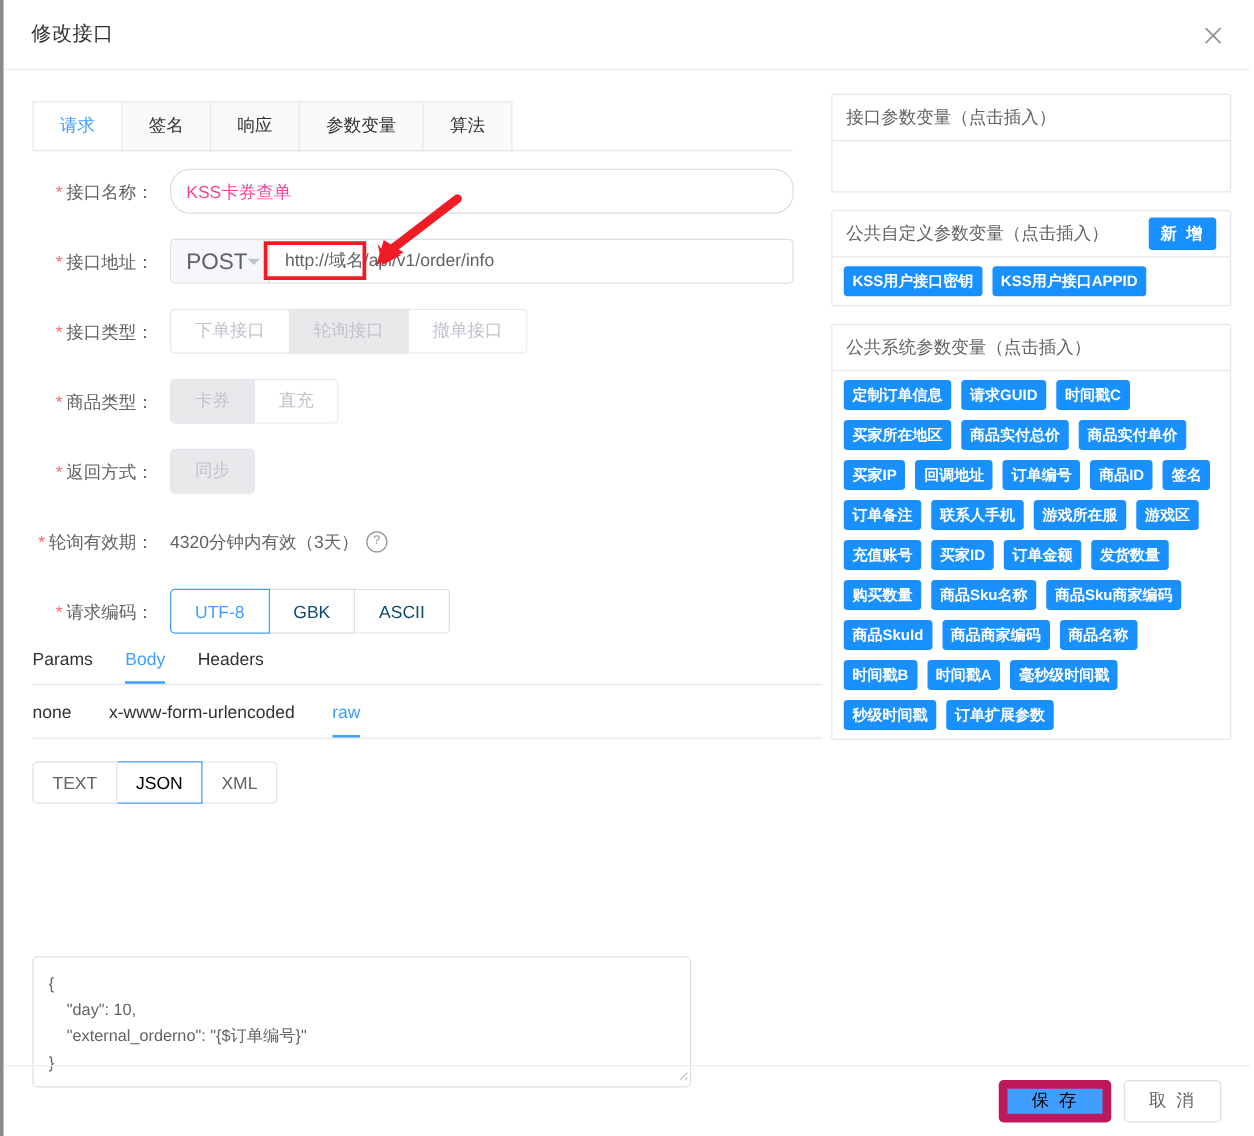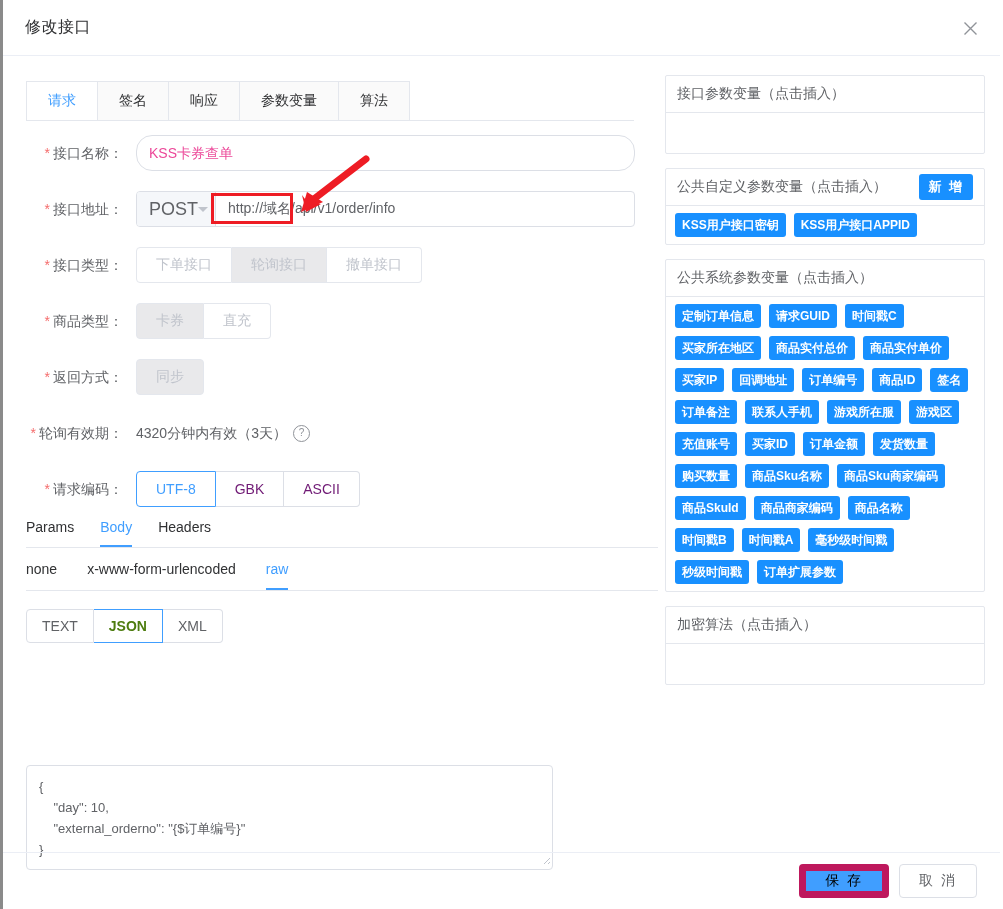--- a/index.html
+++ b/index.html
@@ -53,21 +53,21 @@
   
   .urlgroup{display:flex;width:499px;height:36px;border:1px solid #dcdfe6;border-radius:4px;overflow:hidden;box-sizing:border-box;background:#fff;}
   .method{width:79px;background:#f5f7fa;border-right:1px solid #dcdfe6;display:flex;align-items:center;
     justify-content:space-between;padding:0 9px 0 12px;box-sizing:border-box;color:#606266;font-size:18px;cursor:pointer;}
   .caret{width:0;height:0;border-left:5px solid transparent;border-right:5px solid transparent;border-top:5px solid #c0c4cc;}
   .urlval{flex:1;display:flex;align-items:center;padding-left:12px;color:#606266;font-size:14px;cursor:text;}
 
   
   .seg{display:flex;}
   .segbtn{height:36px;padding:0 19px;box-sizing:border-box;display:flex;align-items:center;justify-content:center;
-    border:1px solid #dcdfe6;border-left:none;font-size:14px;background:#fff;color:#701a75;cursor:pointer;}
+    border:1px solid #dcdfe6;border-left:none;font-size:14px;background:#fff;color:#0c4a6e;cursor:pointer;}
   .segbtn:first-child{border-left:1px solid #dcdfe6;border-radius:4px 0 0 4px;}
   .segbtn:last-child{border-radius:0 4px 4px 0;}
   .segbtn.only{border-left:1px solid #dcdfe6;border-radius:4px;}
   .segbtn.sel{color:#409eff;border-color:#409eff;position:relative;z-index:2;}
   
   .seg.disabled .segbtn{background:#fff;color:#c0c4cc;border-color:#e4e7ed;cursor:not-allowed;}
   .seg.disabled .segbtn.sel{background:#e9e9eb;color:#c0c4cc;border-color:#e4e7ed;}
 
   .plaintext{line-height:36px;font-size:14px;color:#606266;display:flex;align-items:center;gap:6px;}
   .qmark{display:inline-flex;width:15px;height:15px;border:1px solid #909399;border-radius:50%;
@@ -87,21 +87,21 @@
   .rawrow{display:flex;gap:30px;height:42px;align-items:center;position:relative;}
   .rawopt{font-size:14px;color:#303133;cursor:pointer;height:42px;line-height:42px;position:relative;}
   .rawopt.active{color:#409eff;}
   .rawopt.active:after{content:"";position:absolute;left:0;right:0;bottom:0;height:2px;background:#409eff;}
 
   .fmtrow{margin-top:18px;}
   .fmtbtn{height:34px;padding:0 15px;box-sizing:border-box;display:flex;align-items:center;justify-content:center;
     border:1px solid #dcdfe6;border-left:none;font-size:14px;background:#fff;color:#606266;cursor:pointer;}
   .fmtbtn:first-child{border-left:1px solid #dcdfe6;border-radius:4px 0 0 4px;}
   .fmtbtn:last-child{border-radius:0 4px 4px 0;}
-  .fmtbtn.sel{color:#4d7c0f;border-color:#409eff;position:relative;z-index:2;font-weight:bold;}
+  .fmtbtn.sel{color:#000000;border-color:#409eff;position:relative;z-index:2;}
 
   .jsonbox{position:absolute;left:23px;top:708px;width:527px;height:105px;box-sizing:border-box;
     border:1px solid #dcdfe6;border-radius:4px;background:#fff;color:#606266;
     font-family:"Liberation Sans","DejaVu Sans",sans-serif;font-size:13px;line-height:21px;
     padding:10px 12px;white-space:pre;overflow:hidden;resize:none;}
   .resize-grip{position:absolute;left:536px;top:796px;width:12px;height:12px;pointer-events:none;}
 
   
   .panel{border:1px solid #e4e7ed;border-radius:2px;background:#fff;margin-bottom:14px;}
   .panel-head{height:37px;display:flex;align-items:center;justify-content:space-between;
@@ -317,26 +317,20 @@
             <span class="tag">商品商家编码</span>
             <span class="tag">商品名称</span>
             <span class="tag">时间戳B</span>
             <span class="tag">时间戳A</span>
             <span class="tag">毫秒级时间戳</span>
             <span class="tag">秒级时间戳</span>
             <span class="tag">订单扩展参数</span>
           </div>
       </div>
 
-      <div class="panel">
-        <div class="panel-head">
-          <span class="panel-title">加密算法（点击插入）</span>
-        </div>
-        <div class="panel-body empty"></div>
-      </div>
 
     </div>
   </div>
 
   <div class="dlg-footer">
     <div class="fbtns">
       <div class="btn primary">保 存</div>
       <div class="btn default">取 消</div>
     </div>
   </div>

